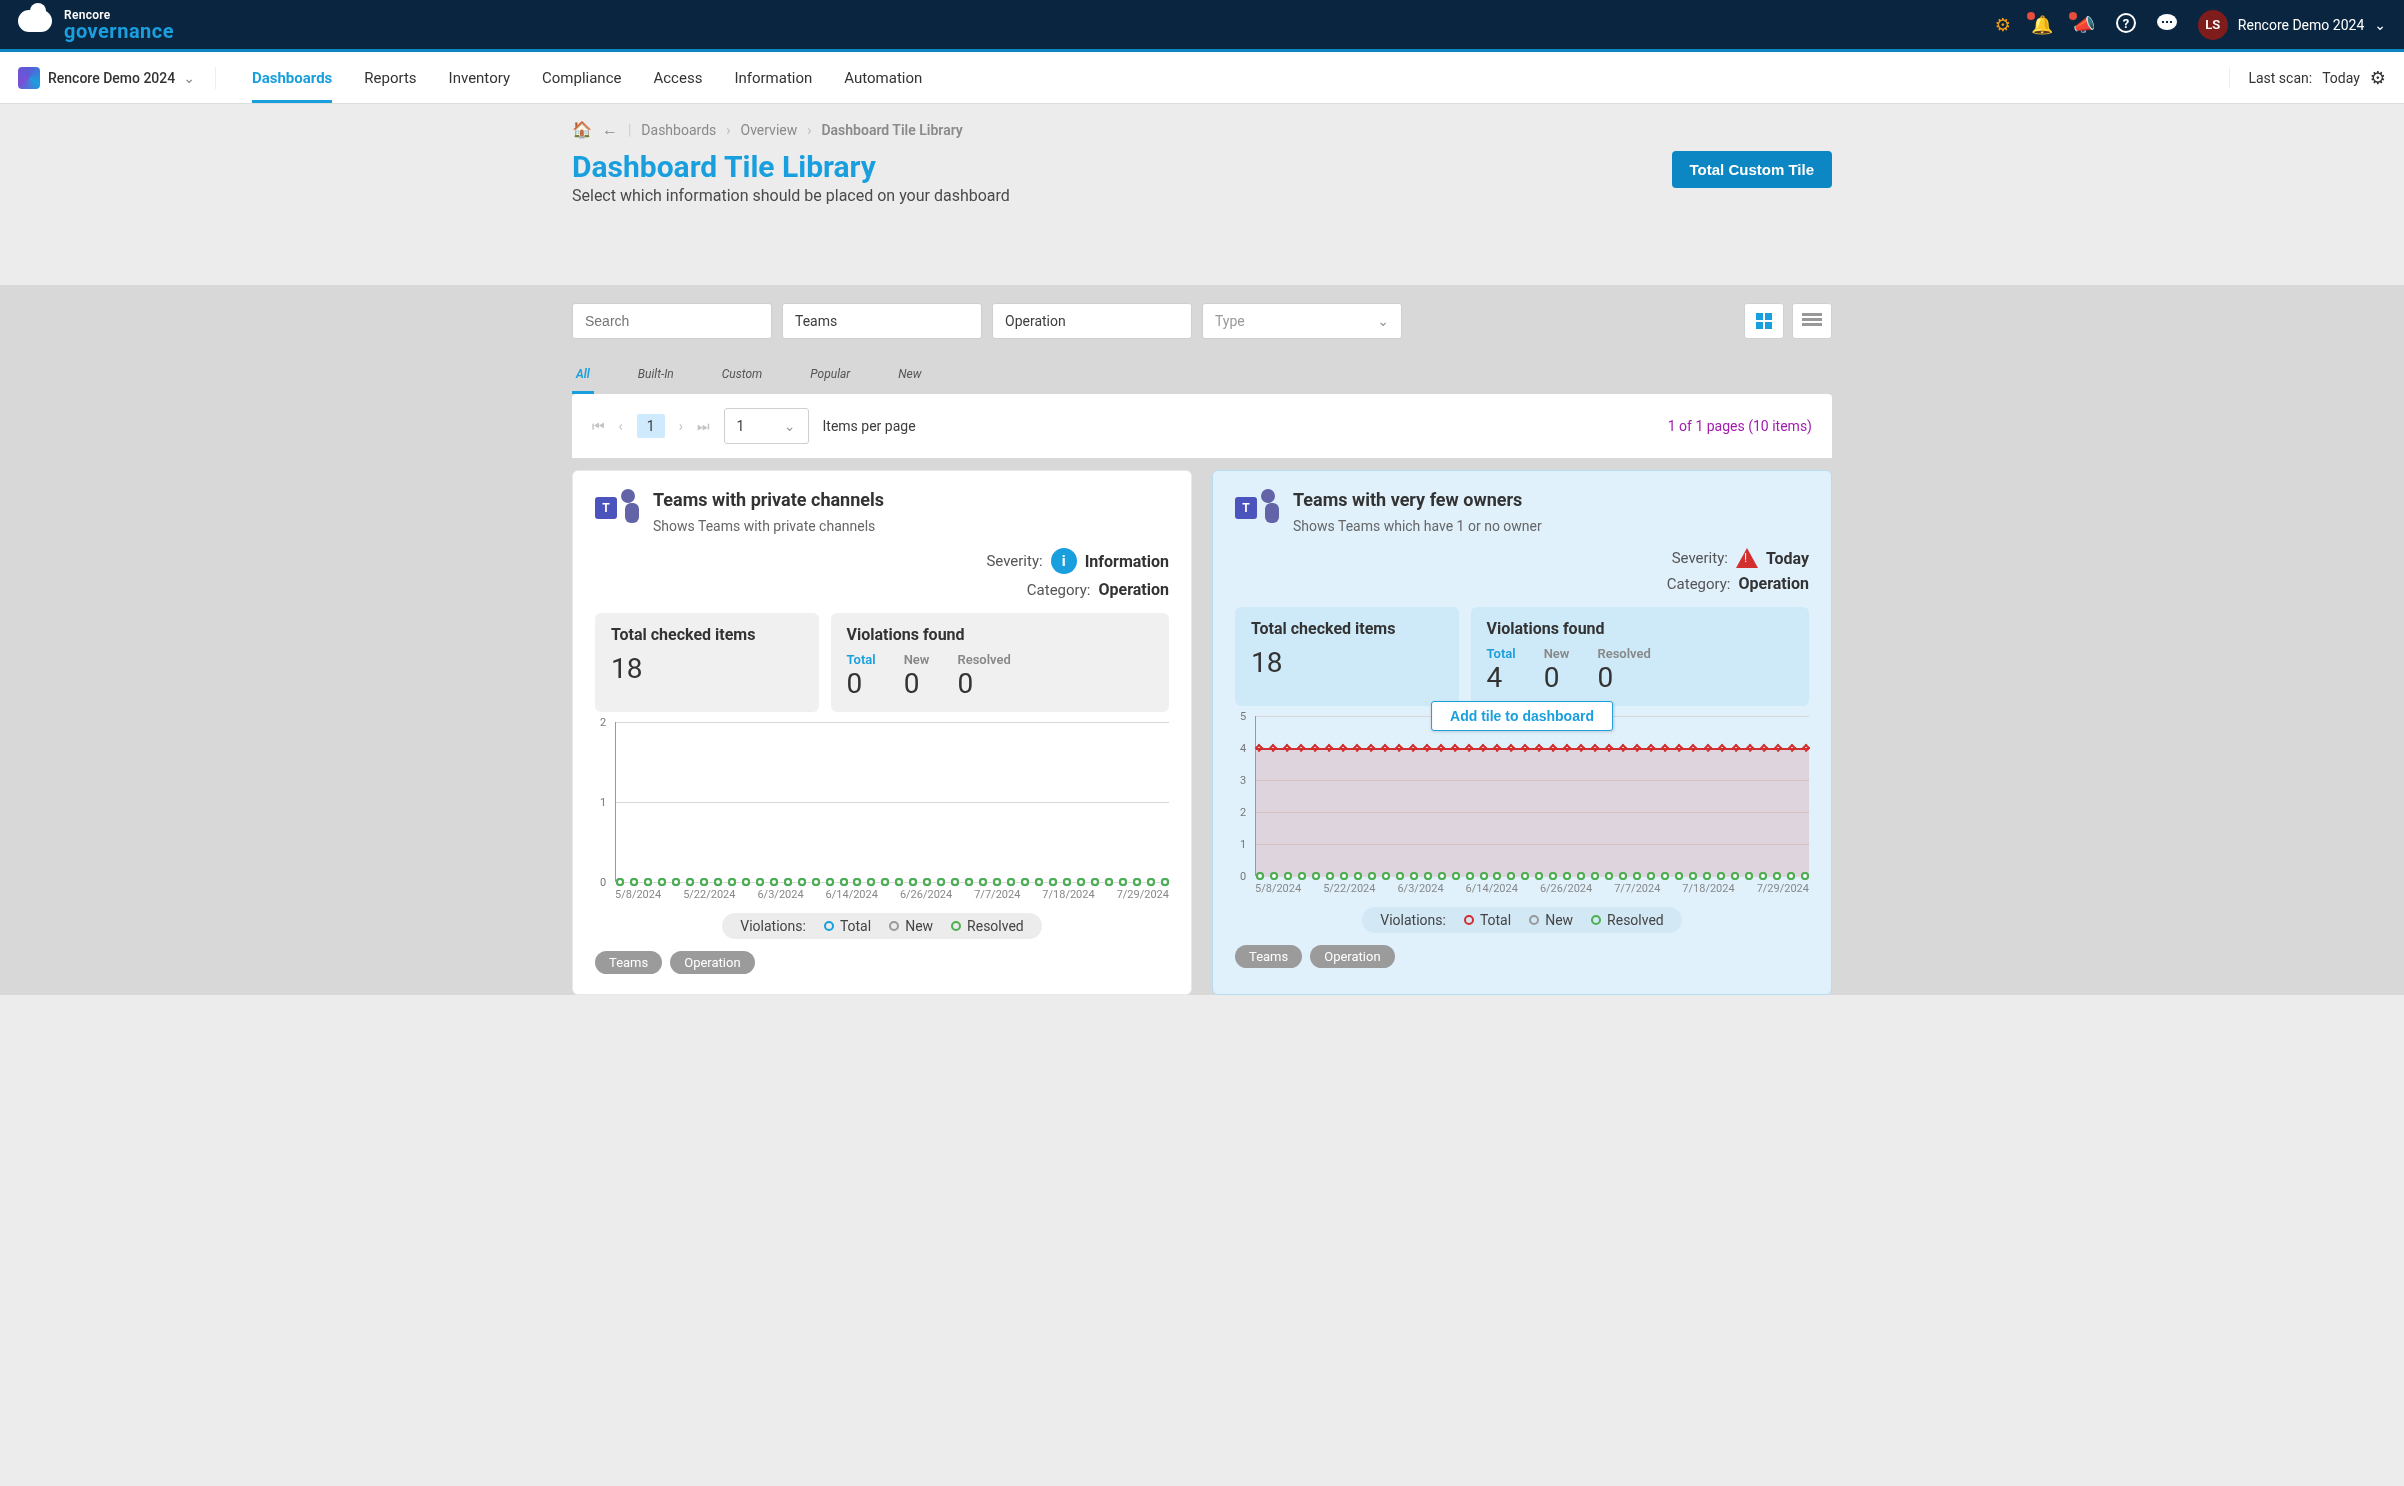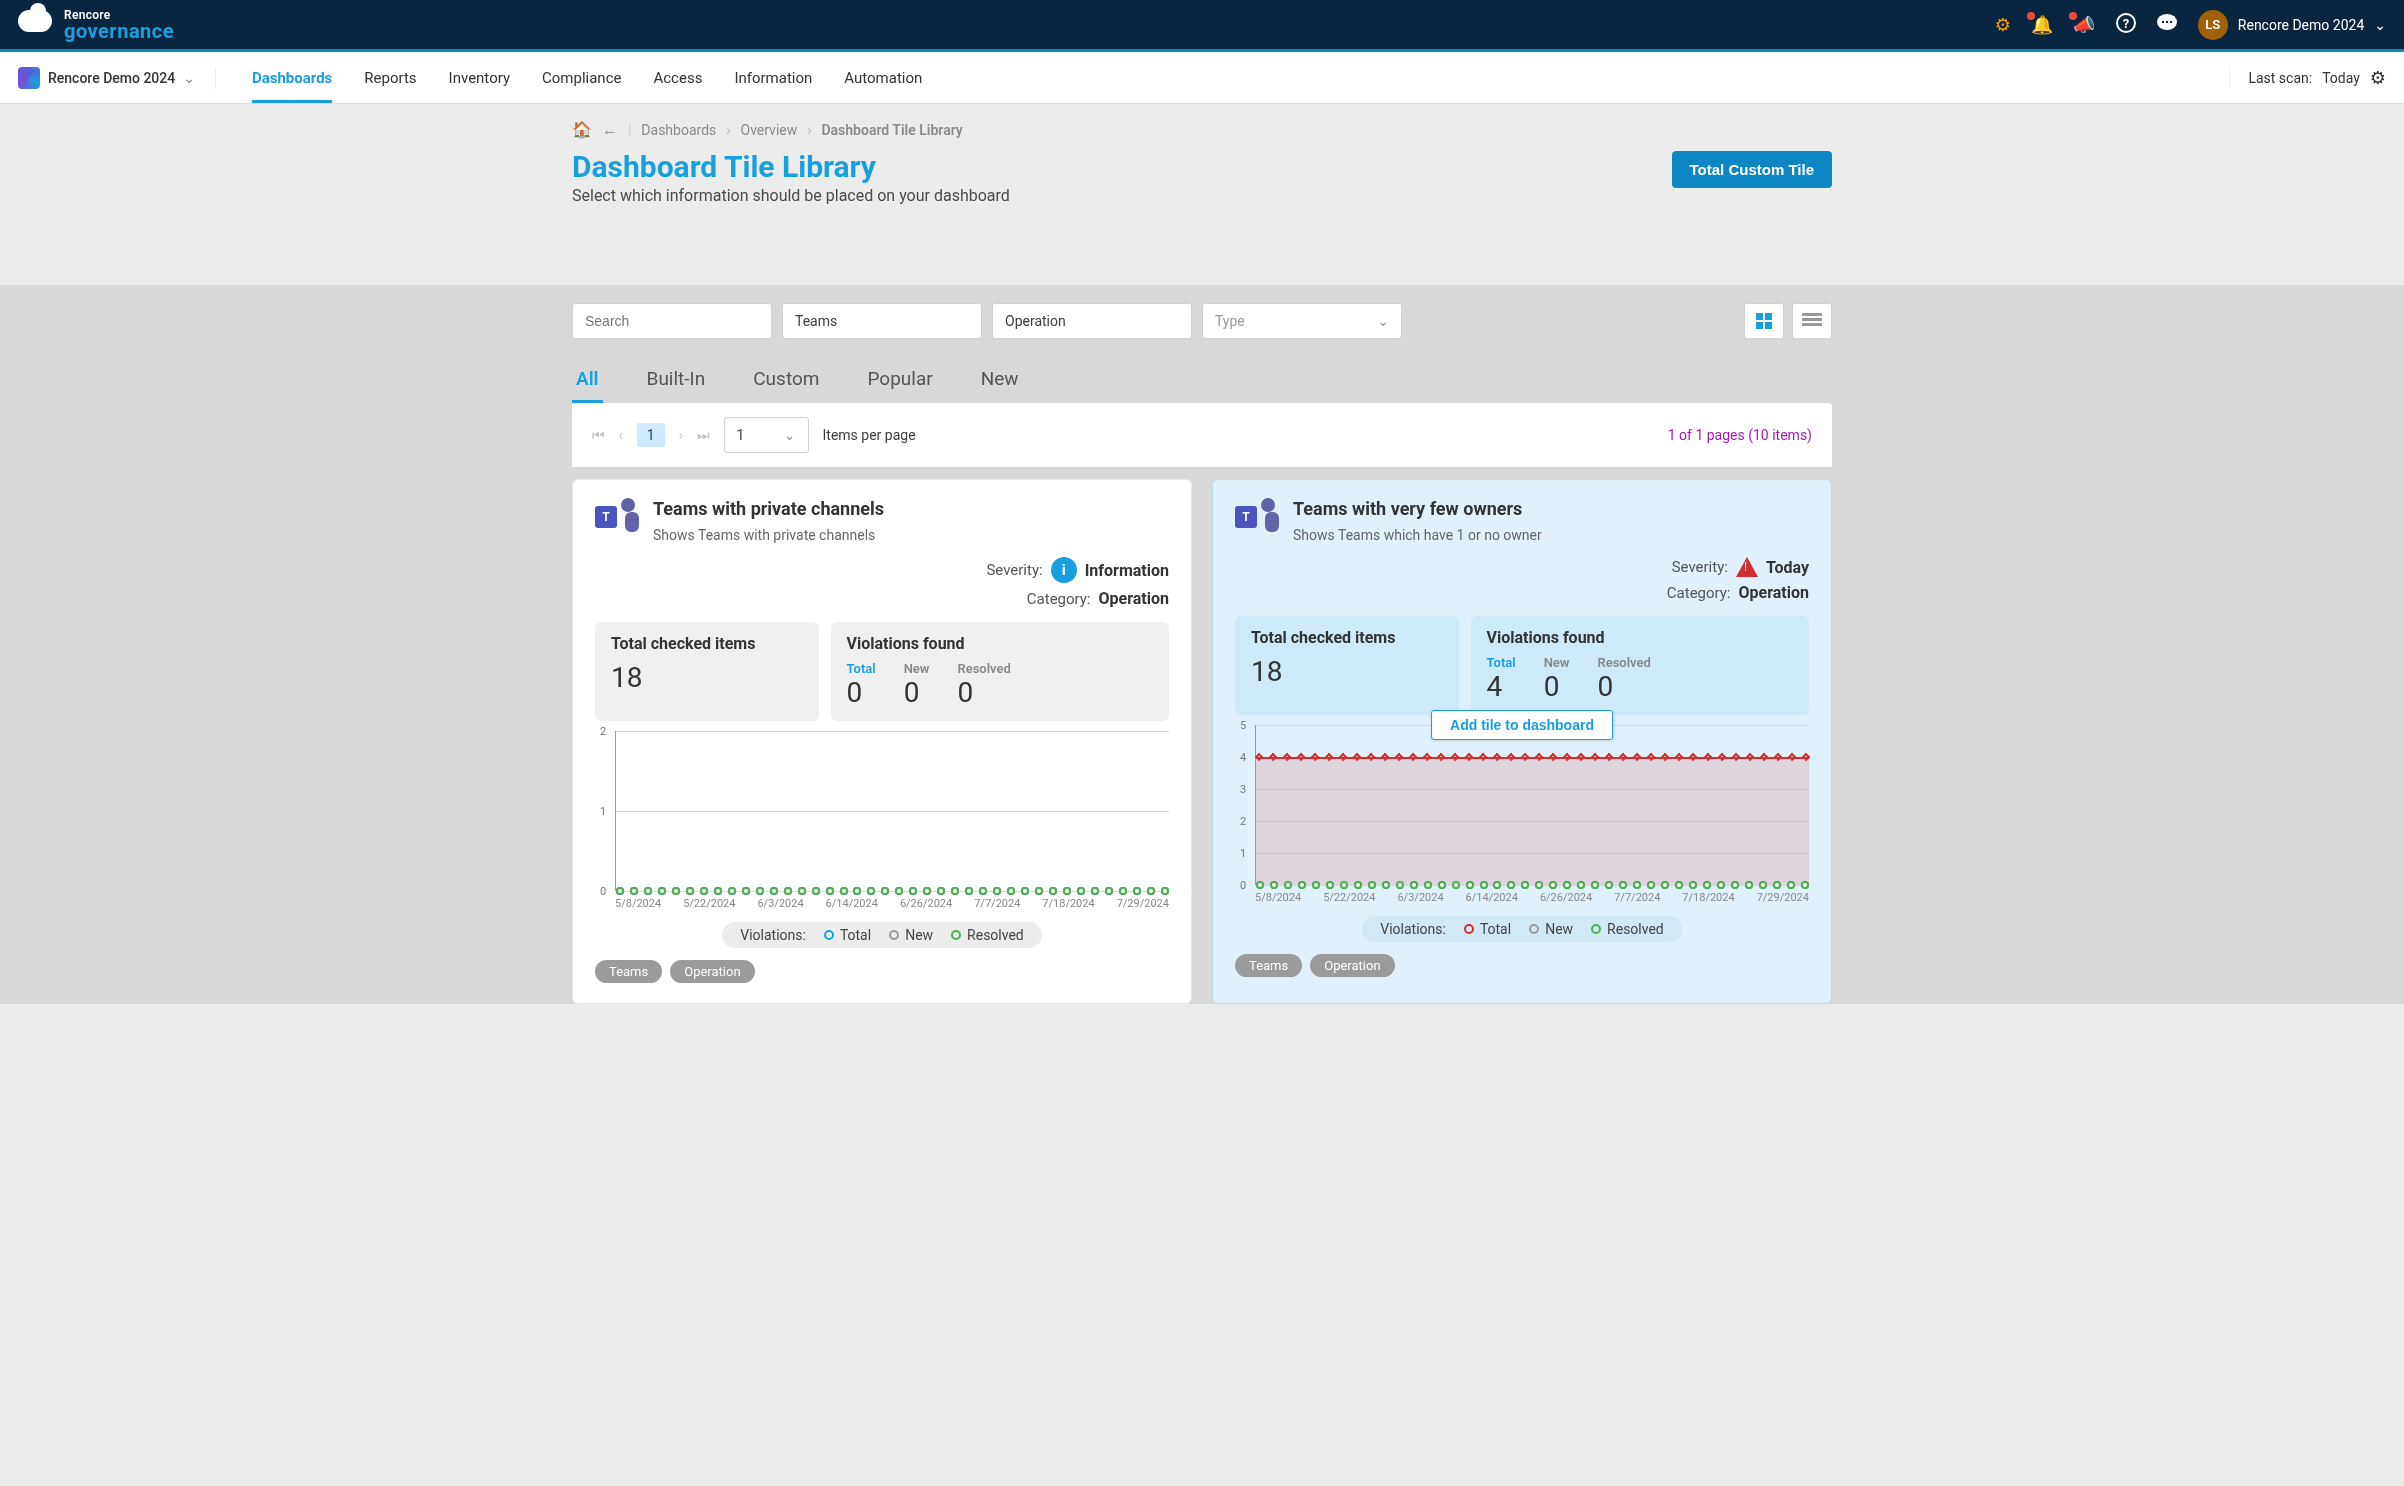--- a/index.html
+++ b/index.html
@@ -51,21 +51,21 @@
   .brand-text .l1 { font-size:12px; font-weight:600; color:#fff; letter-spacing:.3px; }
   .brand-text .l2 { font-size:20px; font-weight:700; color:var(--c-blue); letter-spacing:.5px; }
   .top-right { display:flex; align-items:center; gap:20px; }
   .top-icn { font-size:18px; cursor:pointer; position:relative; }
   .gear-orange { color:#f39c12; }
   .dot-red {
     position:absolute; top:-2px; left:-4px; width:8px; height:8px; background:#e74c3c;
     border-radius:50%;
   }
   .avatar {
-    width:30px;height:30px;border-radius:50%;background:#a16207;color:#fff;
+    width:30px;height:30px;border-radius:50%;background:#7f1d1d;color:#fff;
     display:flex;align-items:center;justify-content:center;font-weight:600;font-size:13px;
   }
   .userinfo { display:flex; align-items:center; gap:10px; cursor:pointer; }
   .userinfo .uname { font-size:14px; }
   
   .navbar {
     background:#fff;
     display:flex;
     align-items:center;
     justify-content:space-between;
@@ -115,21 +115,21 @@
   .select .chv { color:#999; }
   .view-toggle { margin-left:auto; display:flex; gap:8px; }
   .vt-btn {
     width:40px;height:36px;background:#fff;border:1px solid #d0d0d0;border-radius:3px;
     display:flex;align-items:center;justify-content:center;cursor:pointer;
   }
   .vt-grid { color:var(--c-blue); }
   .vt-list { color:#999; }
 
   .subtabs { display:flex; gap:40px; margin-top:18px; }
-  .subtab { padding:10px 4px; cursor:pointer; color:#555; font-size:19px; }
+  .subtab { padding:10px 4px; cursor:pointer; color:#555; font-size:12px;font-style:italic; }
   .subtab.active { color:var(--c-blue); font-weight:600; border-bottom:3px solid var(--c-blue); }
 
   
   .pager-bar {
     background:#fff; max-width:1260px; margin:0 auto; padding:14px 20px;
     display:flex; align-items:center; gap:14px;
     border-radius:4px 4px 0 0;
   }
   .pager-bar .pg-btn { color:#c3c3c3; cursor:default; font-size:14px; }
   .pager-bar .pg-cur { background:#cfeafd; padding:4px 10px; border-radius:2px; color:#3a3a3a; }

